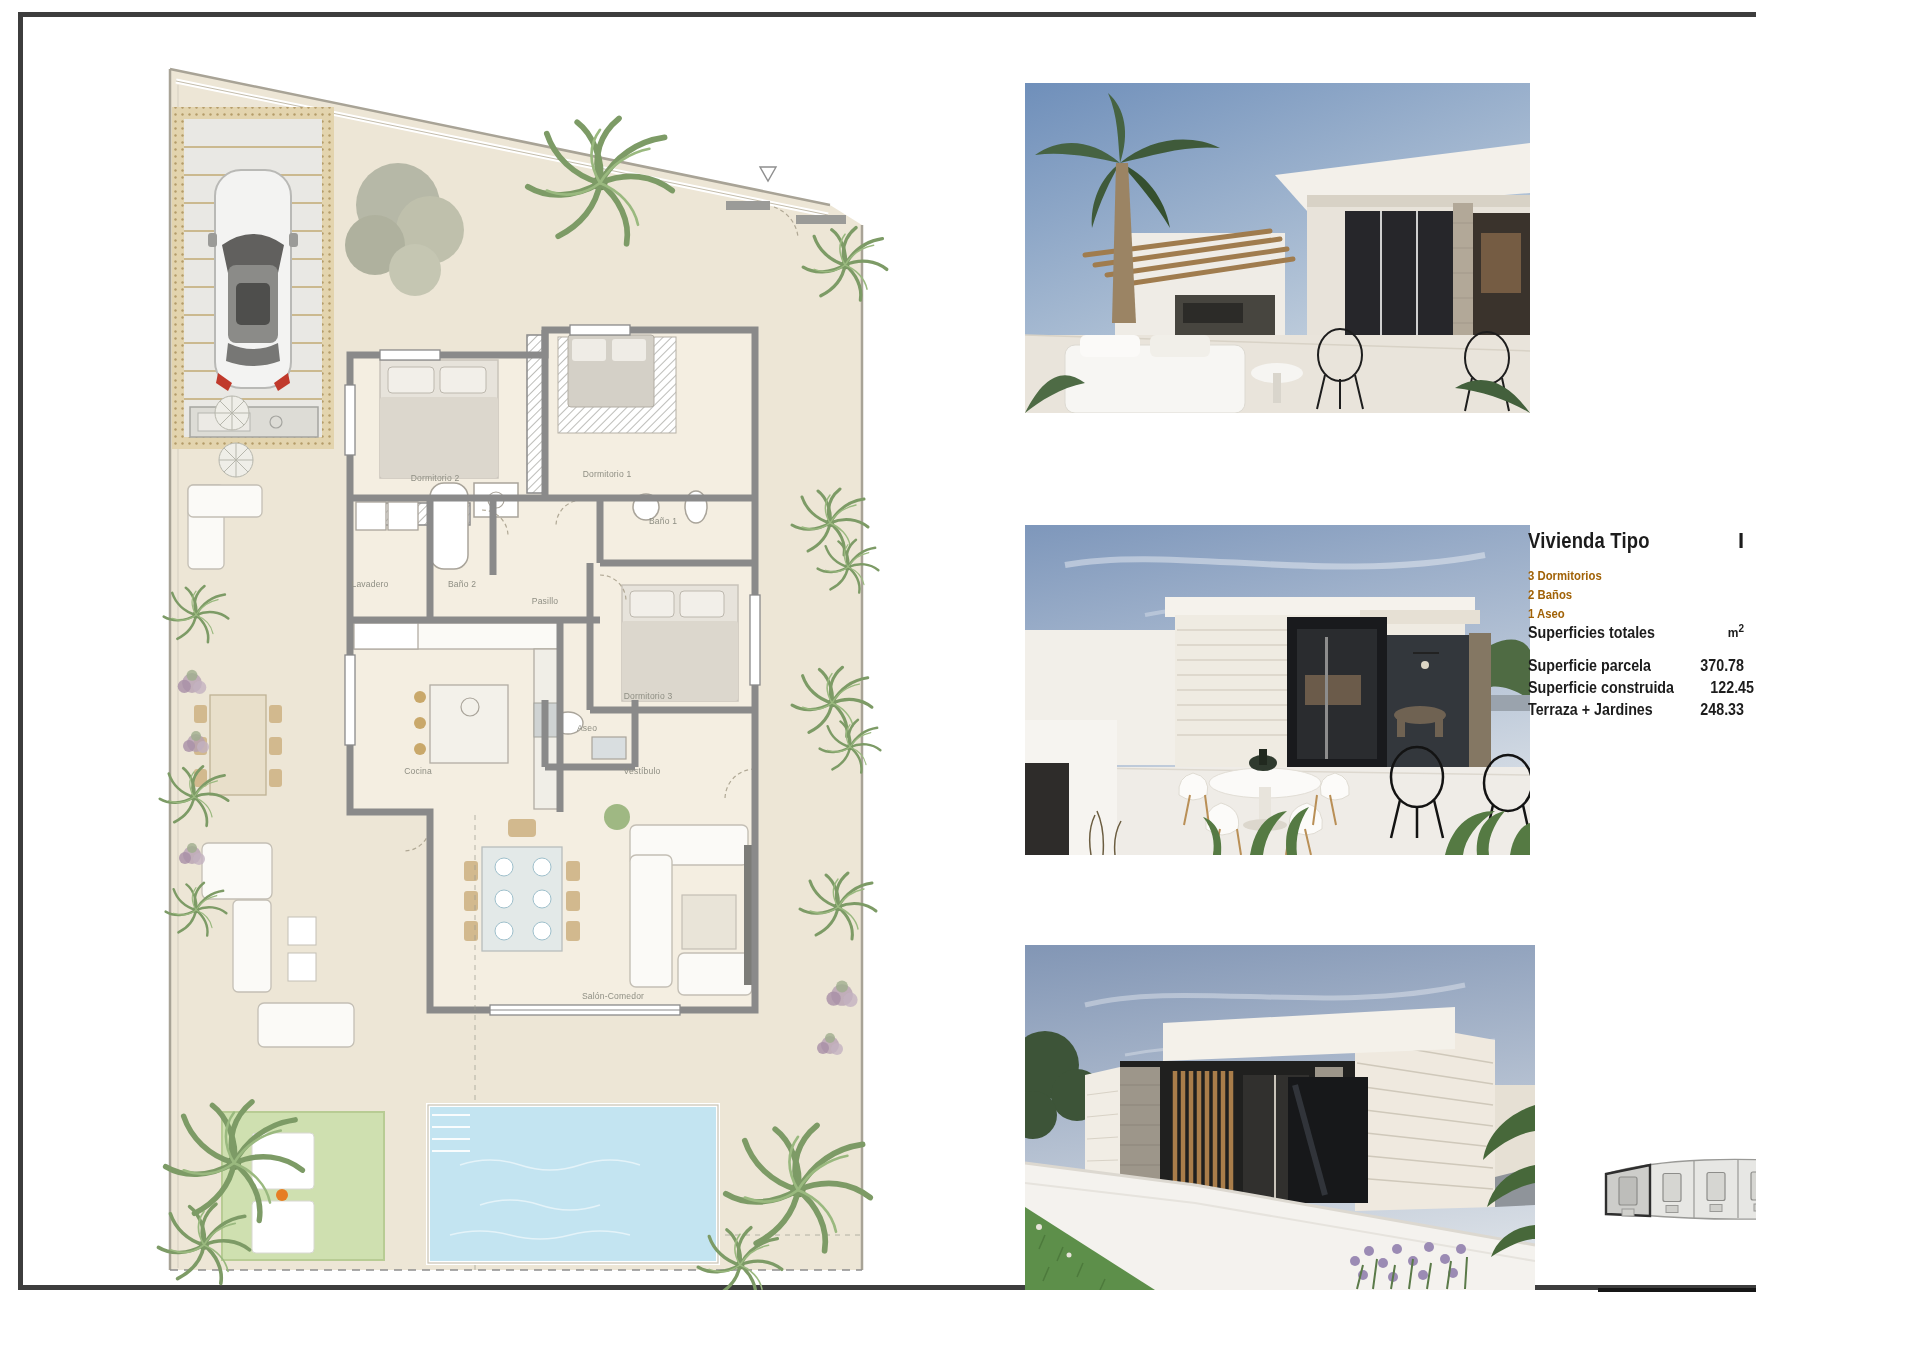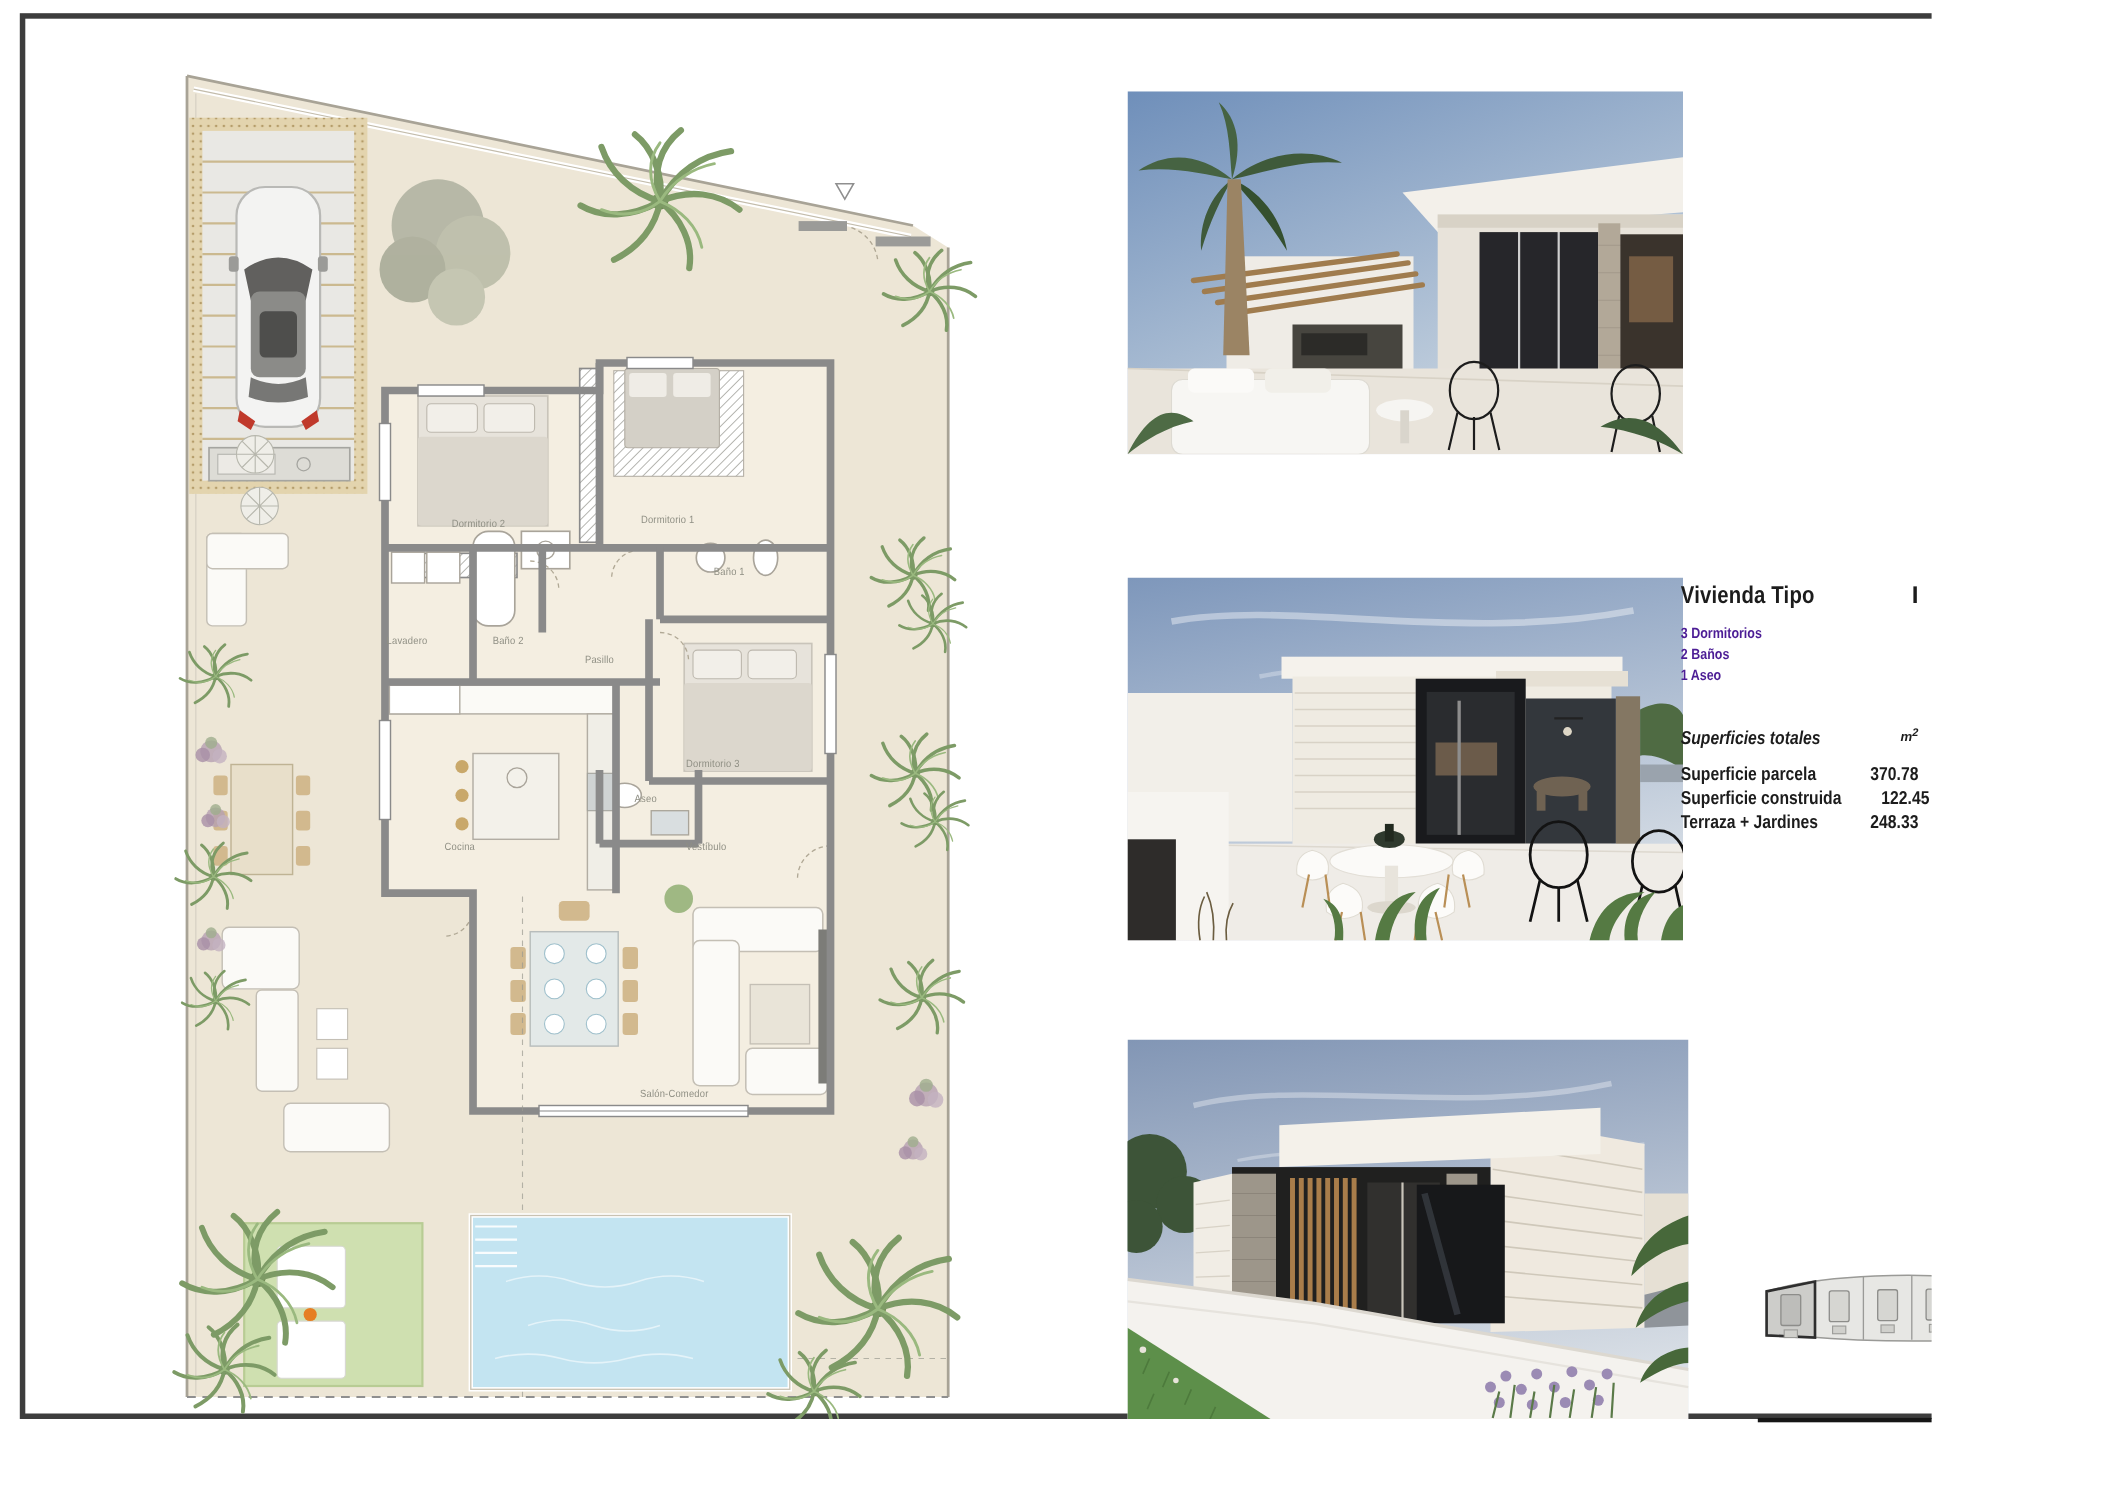--- a/index.html
+++ b/index.html
@@ -10,22 +10,22 @@
          border:5px solid #3d3d3d;box-sizing:border-box;}
   #innerline{position:absolute;left:1816px;top:12px;width:2px;height:1278px;background:#9a9a9a;}
   .abs{position:absolute;}
   
   #panel{position:absolute;left:1528px;top:528px;width:216px;}
   .cond{display:inline-block;transform:scaleX(.84);transform-origin:left center;white-space:nowrap;}
   .cond-r{display:inline-block;transform:scaleX(.84);transform-origin:right center;white-space:nowrap;}
   .panel-title-row{display:flex;justify-content:space-between;align-items:flex-start;}
   .panel-title{font-size:22px;font-weight:bold;letter-spacing:.2px;}
   .type-letter{font-size:22px;font-weight:bold;}
-  .features{margin-top:12px;font-size:13.5px;line-height:19px;font-weight:bold;color:#4c1d95;}
-  .sup-row{display:flex;justify-content:space-between;align-items:flex-start;margin-top:38px;font-style:italic;}
+  .features{margin-top:12px;font-size:13.5px;line-height:19px;font-weight:bold;color:#a16207;}
+  .sup-row{display:flex;justify-content:space-between;align-items:flex-start;}
   .sup-title{font-size:17px;font-weight:bold;}
   .unit{font-size:12px;font-weight:bold;}
   .unit sup{font-size:10px;}
   .sup-table{margin-top:12px;font-size:17px;font-weight:bold;}
   .sup-table .row{display:flex;justify-content:space-between;line-height:22px;}
   
   #parcela-block{position:absolute;left:1598px;top:1148px;width:282px;}
   #parcela-row{display:flex;justify-content:space-between;align-items:flex-end;margin-top:6px;padding:0 2px;flex-direction:column;}
   #parcela-row .lbl{font-size:21px;font-weight:bold;letter-spacing:.3px;}
   #parcela-underline{height:4px;background:#161616;margin-top:4px;}

